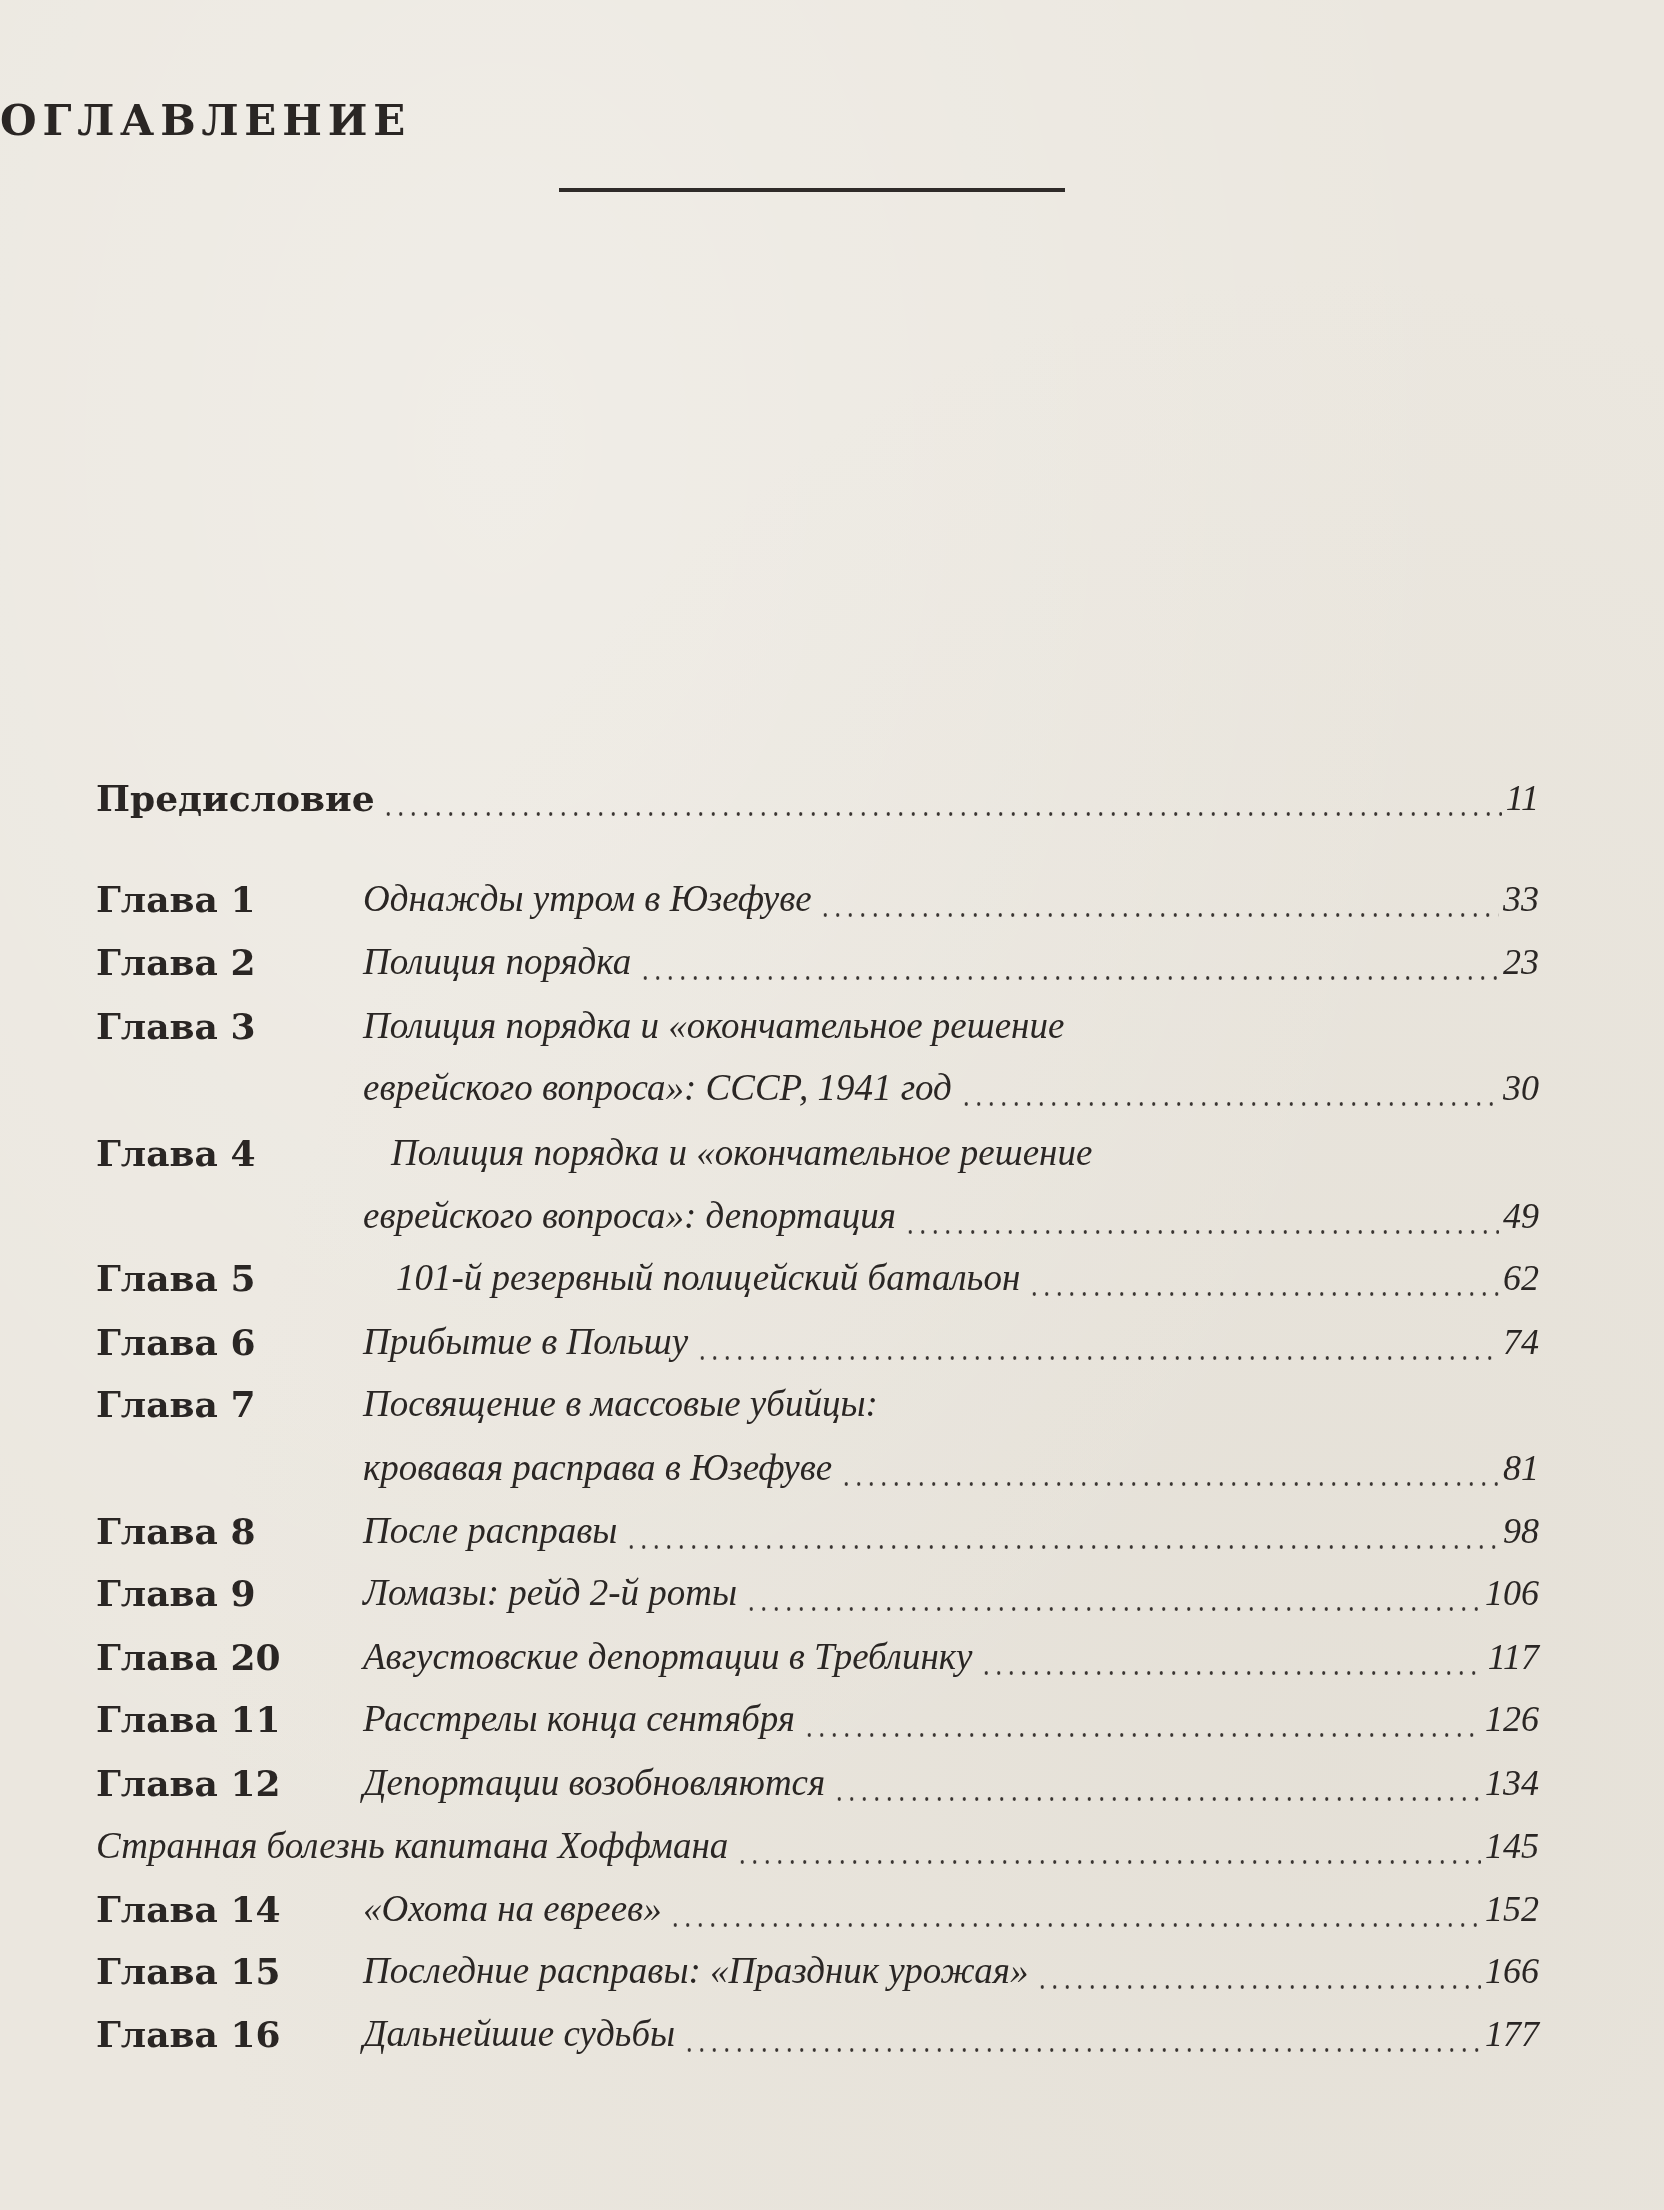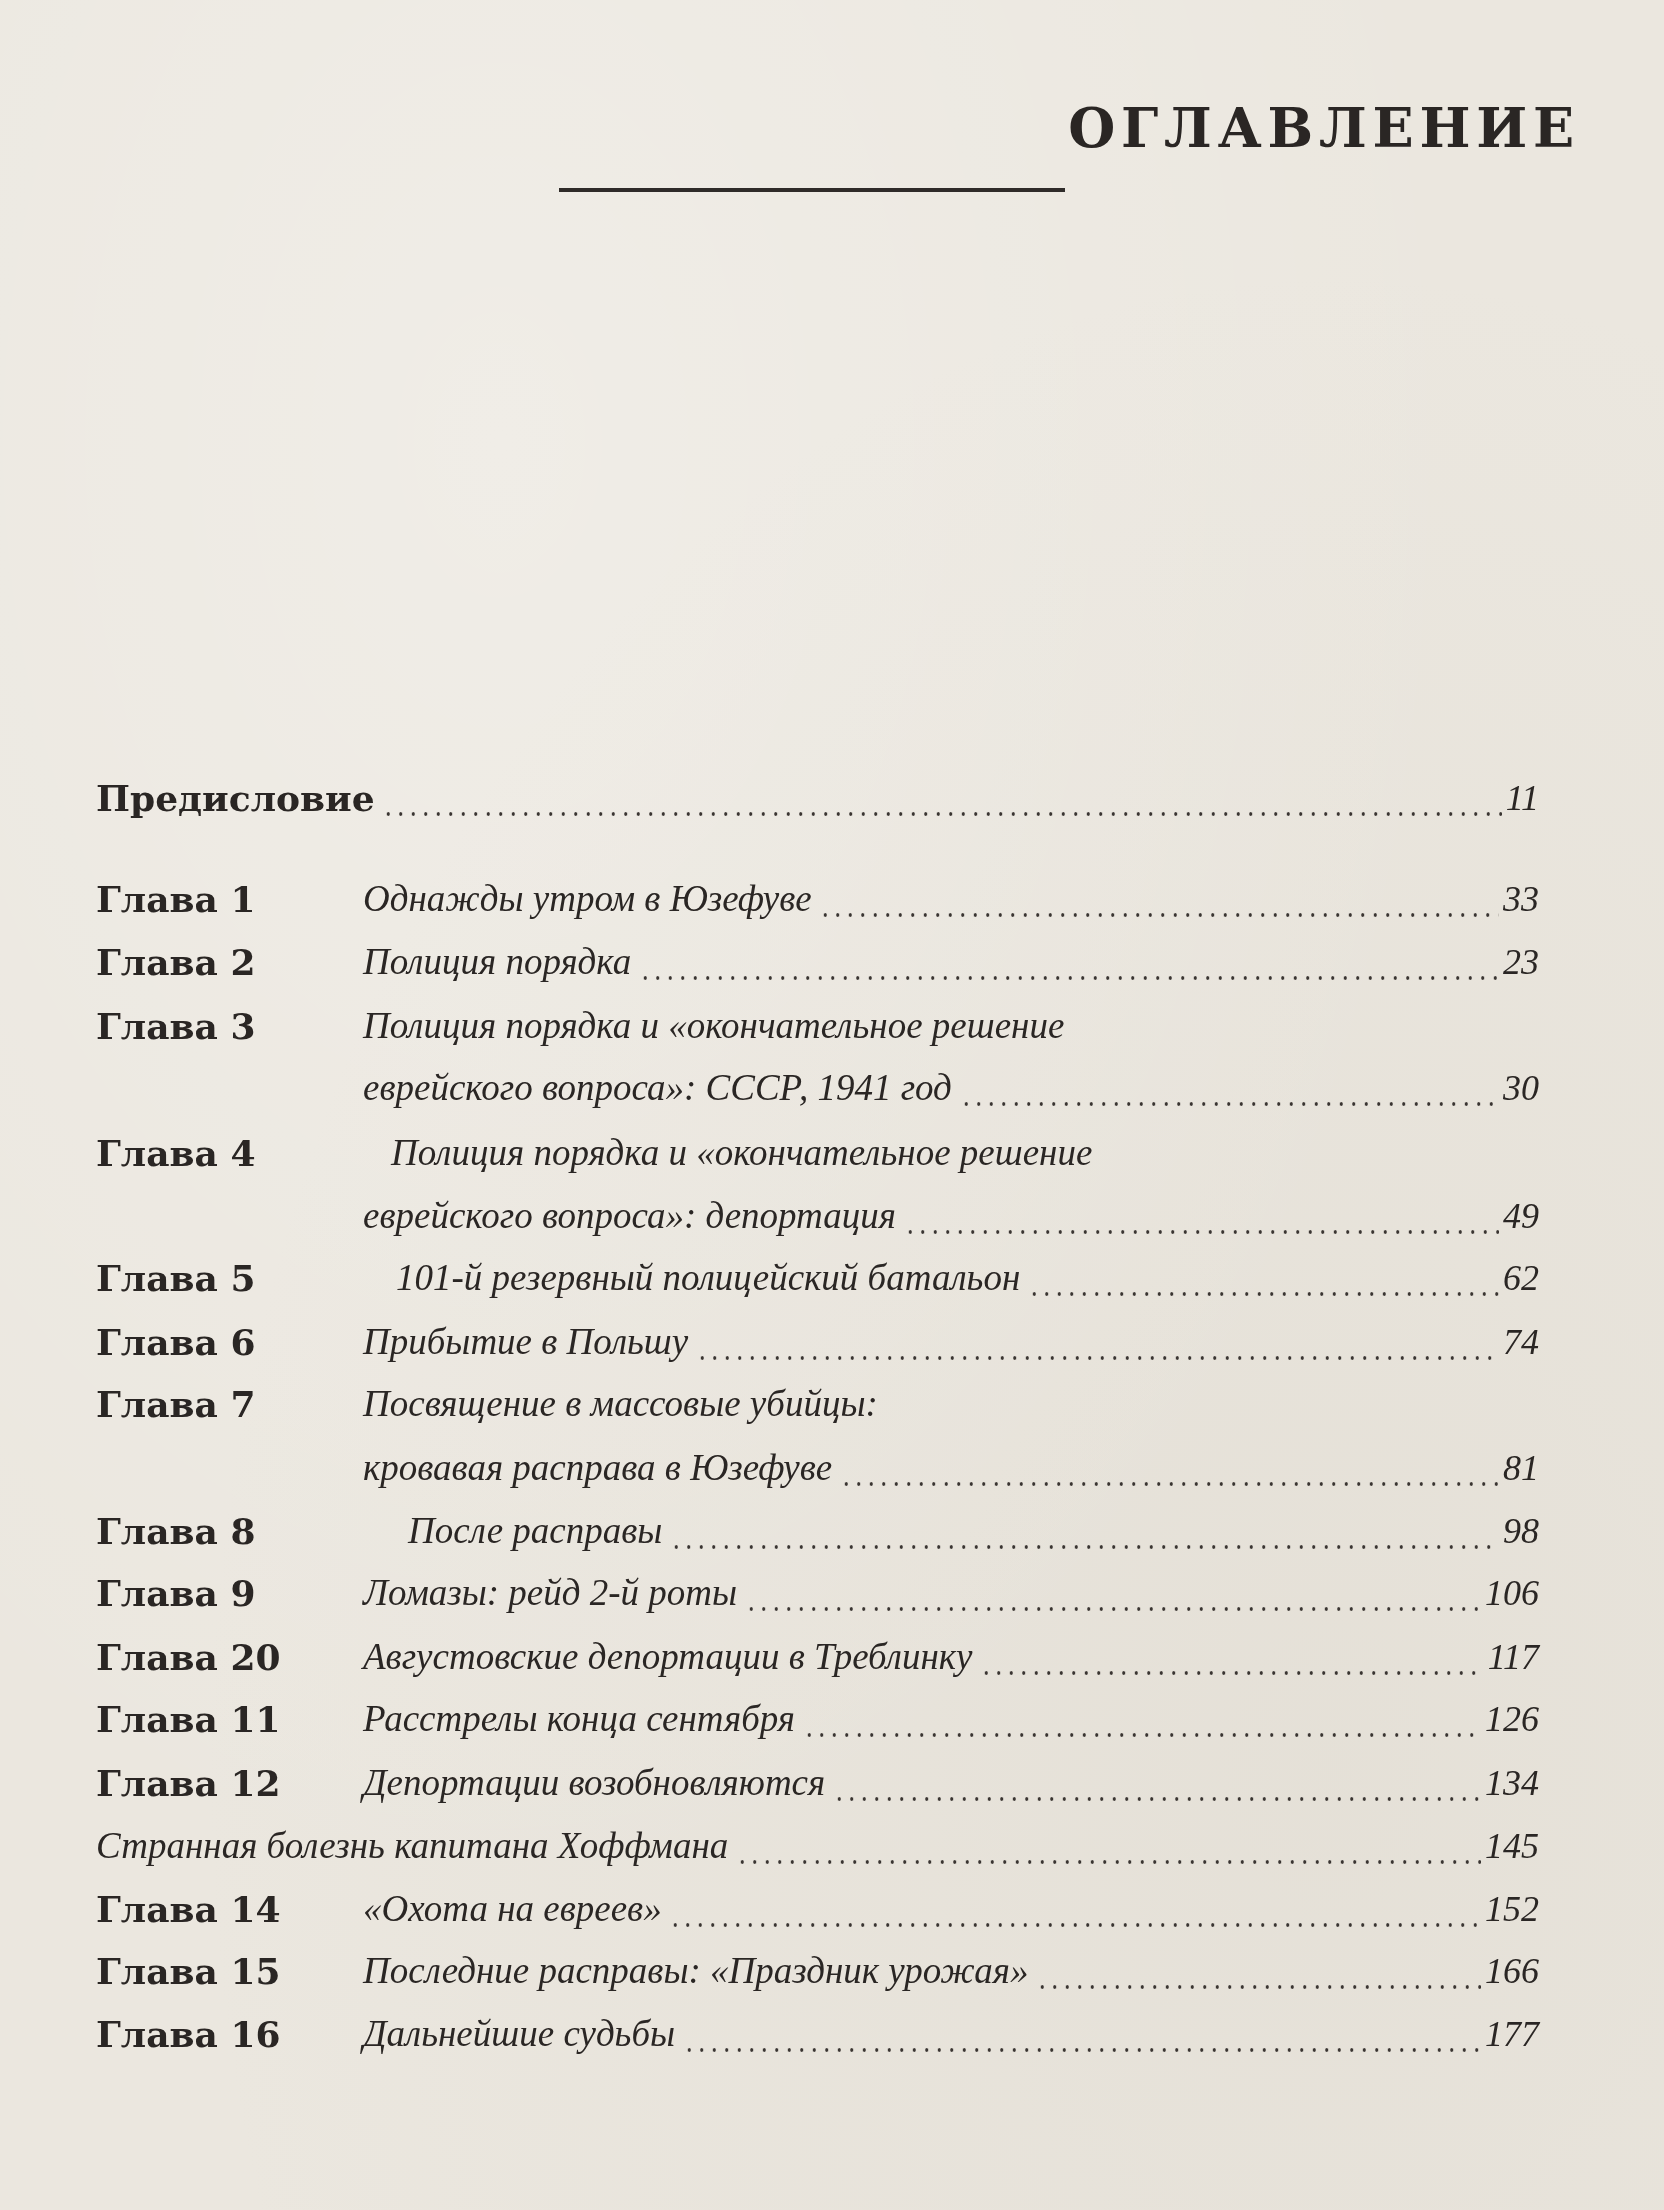--- a/index.html
+++ b/index.html
@@ -21,24 +21,24 @@
     background:
       radial-gradient(ellipse at 30% 20%, rgba(255,255,255,0.25), rgba(0,0,0,0) 60%),
       radial-gradient(ellipse at 80% 80%, rgba(210,204,192,0.25), rgba(0,0,0,0) 60%),
       #ebe7df;
   }
   .title {
     position: absolute;
     top: 96px;
     left: 0;
     width: 1580px;
-    text-align: right;
+    text-align: left;
     font-family: "DejaVu Serif", serif;
     font-weight: bold;
-    font-size: 54px;
+    font-size: 42px;
     letter-spacing: 5.8px;
     color: #2a2624;
     margin: 0;
   }
   .title-rule {
     position: absolute;
     top: 188px;
     left: 559px;
     width: 506px;
     height: 3.8px;
@@ -197,21 +197,21 @@
     </div>
     <div class="row" style="top:694px;">
       <span class="label"></span>
       <span class="entry">
         <span class="entry-text">кровавая расправа в Юзефуве</span>
         <span class="leader"></span>
         <span class="page-num">81</span>
       </span>
     </div>
 
-    <div class="row" style="top:757px;gap:45px;">
+    <div class="row" style="top:757px;">
       <span class="label">Глава 8</span>
       <span class="entry">
         <span class="entry-text">После расправы</span>
         <span class="leader"></span>
         <span class="page-num">98</span>
       </span>
     </div>
 
     <div class="row" style="top:819px;">
       <span class="label">Глава 9</span>

